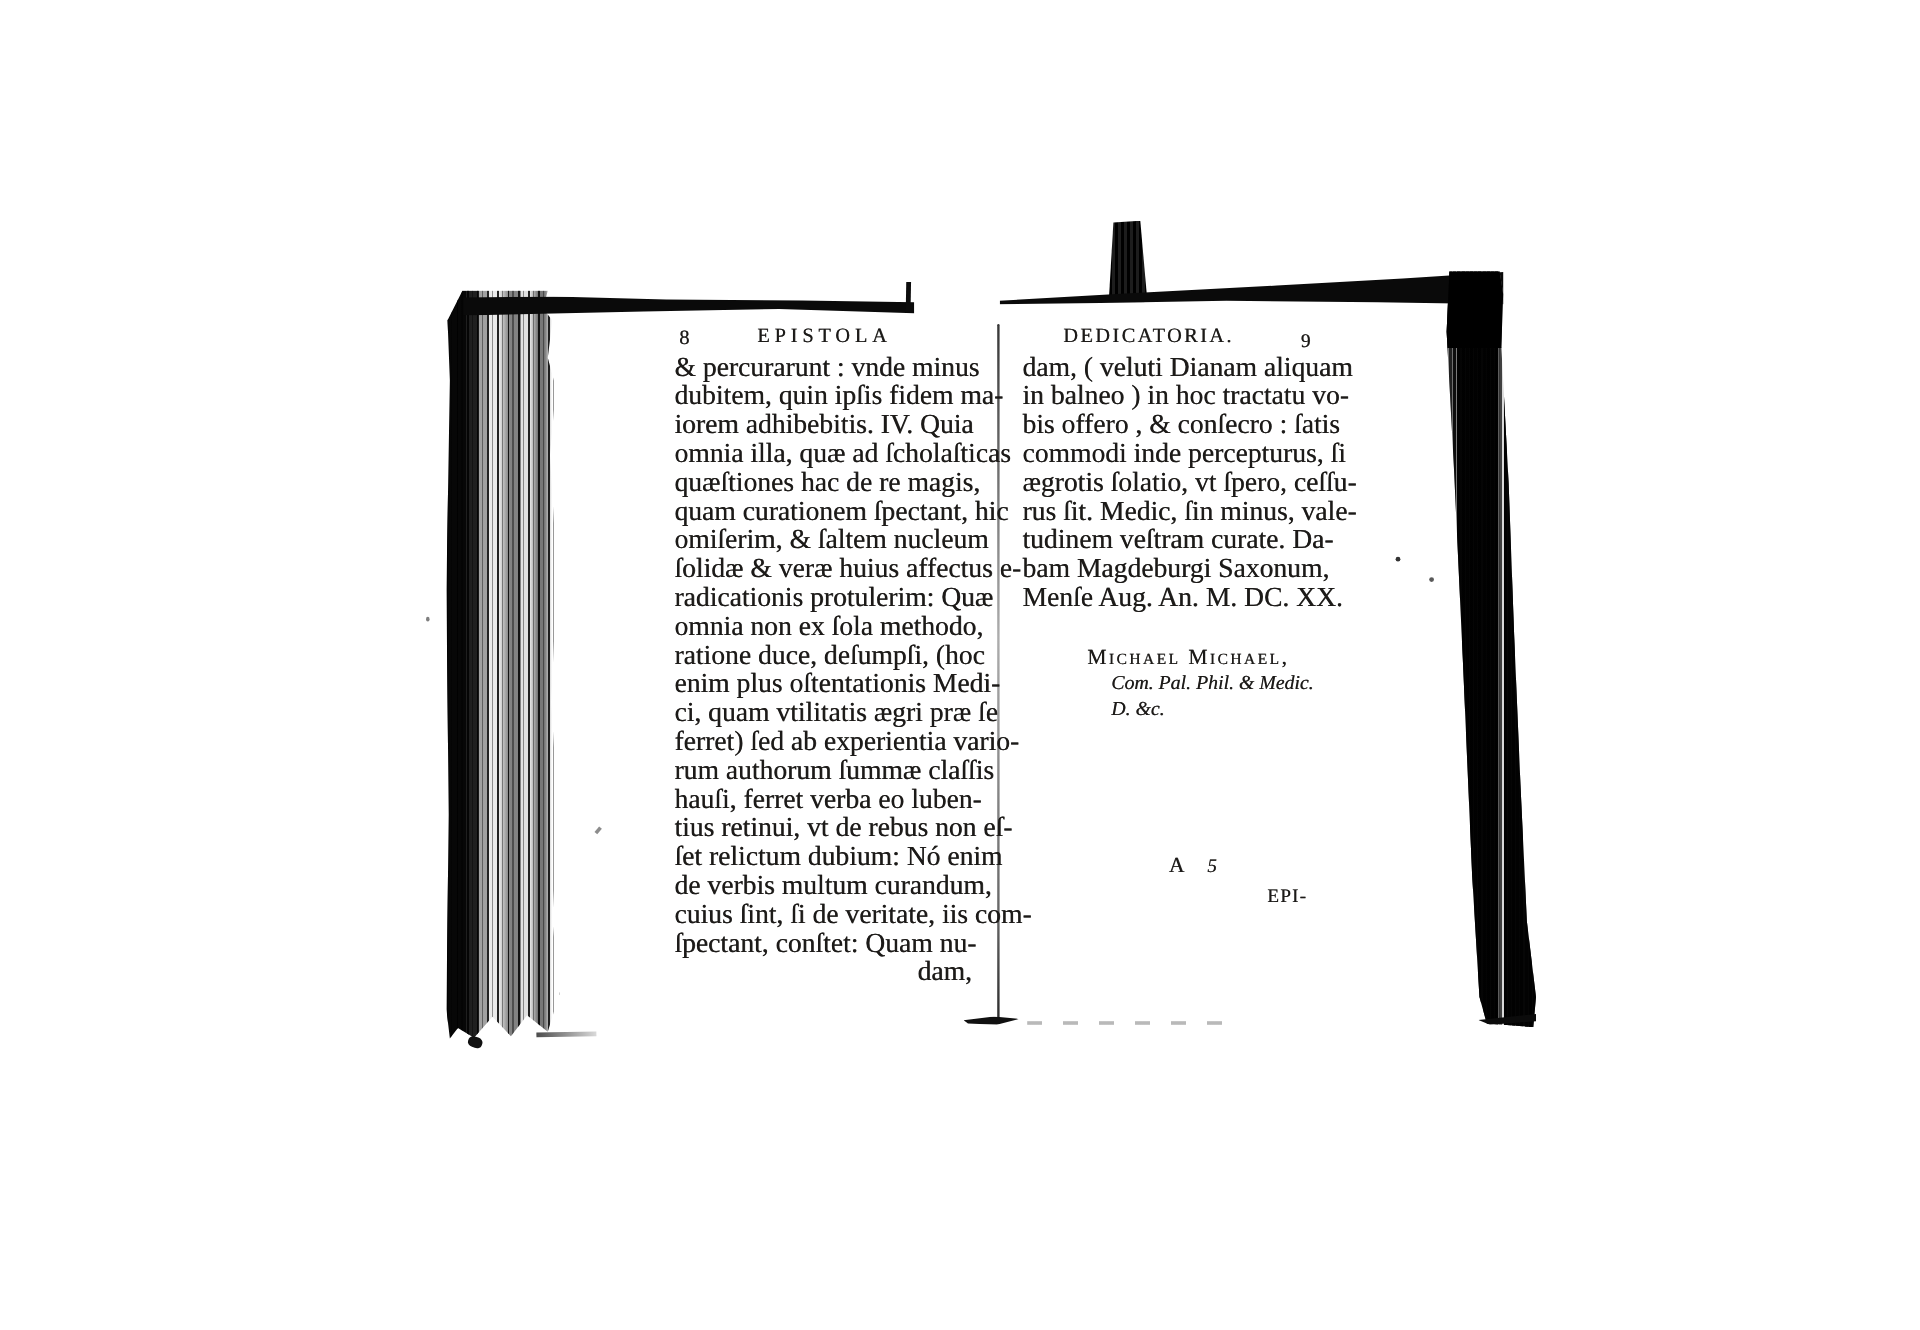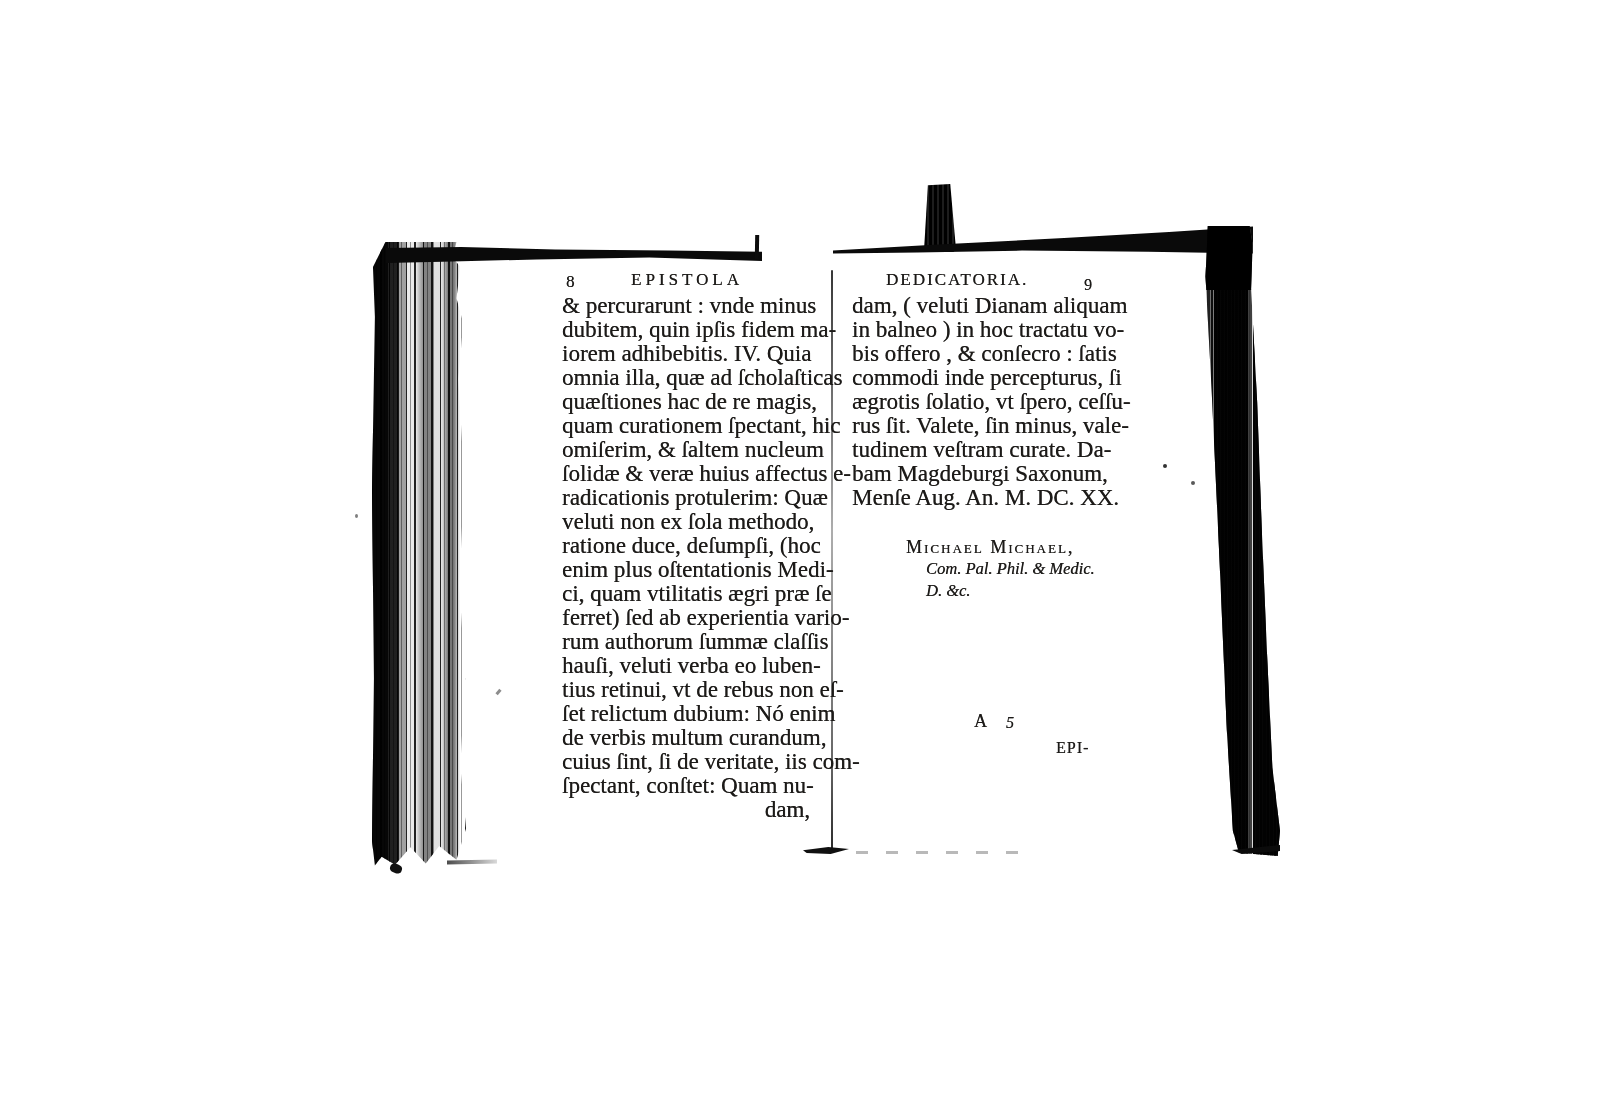--- a/index.html
+++ b/index.html
@@ -116,47 +116,47 @@
     <div class="bodycol body-left">
       <div class="line">&amp; percurarunt : vnde minus</div>
       <div class="line">dubitem, quin ipſis fidem ma-</div>
       <div class="line">iorem adhibebitis. IV. Quia</div>
       <div class="line">omnia illa, quæ ad ſcholaſticas</div>
       <div class="line">quæſtiones hac de re magis,</div>
       <div class="line">quam curationem ſpectant, hic</div>
       <div class="line">omiſerim, &amp; ſaltem nucleum</div>
       <div class="line">ſolidæ &amp; veræ huius affectus e-</div>
       <div class="line">radicationis protulerim: Quæ</div>
-      <div class="line">veluti non ex ſola methodo,</div>
+      <div class="line">omnia non ex ſola methodo,</div>
       <div class="line">ratione duce, deſumpſi, (hoc</div>
       <div class="line">enim plus oſtentationis Medi-</div>
       <div class="line">ci, quam vtilitatis ægri præ ſe</div>
       <div class="line">ferret) ſed ab experientia vario-</div>
       <div class="line">rum authorum ſummæ claſſis</div>
-      <div class="line">hauſi, veluti verba eo luben-</div>
+      <div class="line">hauſi, ferret verba eo luben-</div>
       <div class="line">tius retinui, vt de rebus non eſ-</div>
       <div class="line">ſet relictum dubium: Nó enim</div>
       <div class="line">de verbis multum curandum,</div>
       <div class="line">cuius ſint, ſi de veritate, iis com-</div>
       <div class="line">ſpectant, conſtet: Quam nu-</div>
       <div class="line align-right">dam,</div>
     </div>
   </div>
 
   
   <div class="grp">
     <div class="runtitle rt-right">DEDICATORIA.</div>
     <div class="pagenum pn-right">9</div>
     <div class="bodycol body-right">
       <div class="line">dam, ( veluti Dianam aliquam</div>
       <div class="line">in balneo ) in hoc tractatu vo-</div>
       <div class="line">bis offero , &amp; conſecro : ſatis</div>
       <div class="line">commodi inde percepturus, ſi</div>
       <div class="line">ægrotis ſolatio, vt ſpero, ceſſu-</div>
-      <div class="line">rus ſit. Valete, ſin minus, vale-</div>
+      <div class="line">rus ſit. Medic, ſin minus, vale-</div>
       <div class="line">tudinem veſtram curate. Da-</div>
       <div class="line">bam Magdeburgi Saxonum,</div>
       <div class="line align-left">Menſe Aug. An. M. DC. XX.</div>
     </div>
     <div class="sig-block">
       <div class="sig-name">Michael Michael,</div>
       <div class="sig-line">Com. Pal. Phil. &amp; Medic.</div>
       <div class="sig-line">D. &amp;c.</div>
     </div>
     <div class="foot-row">

